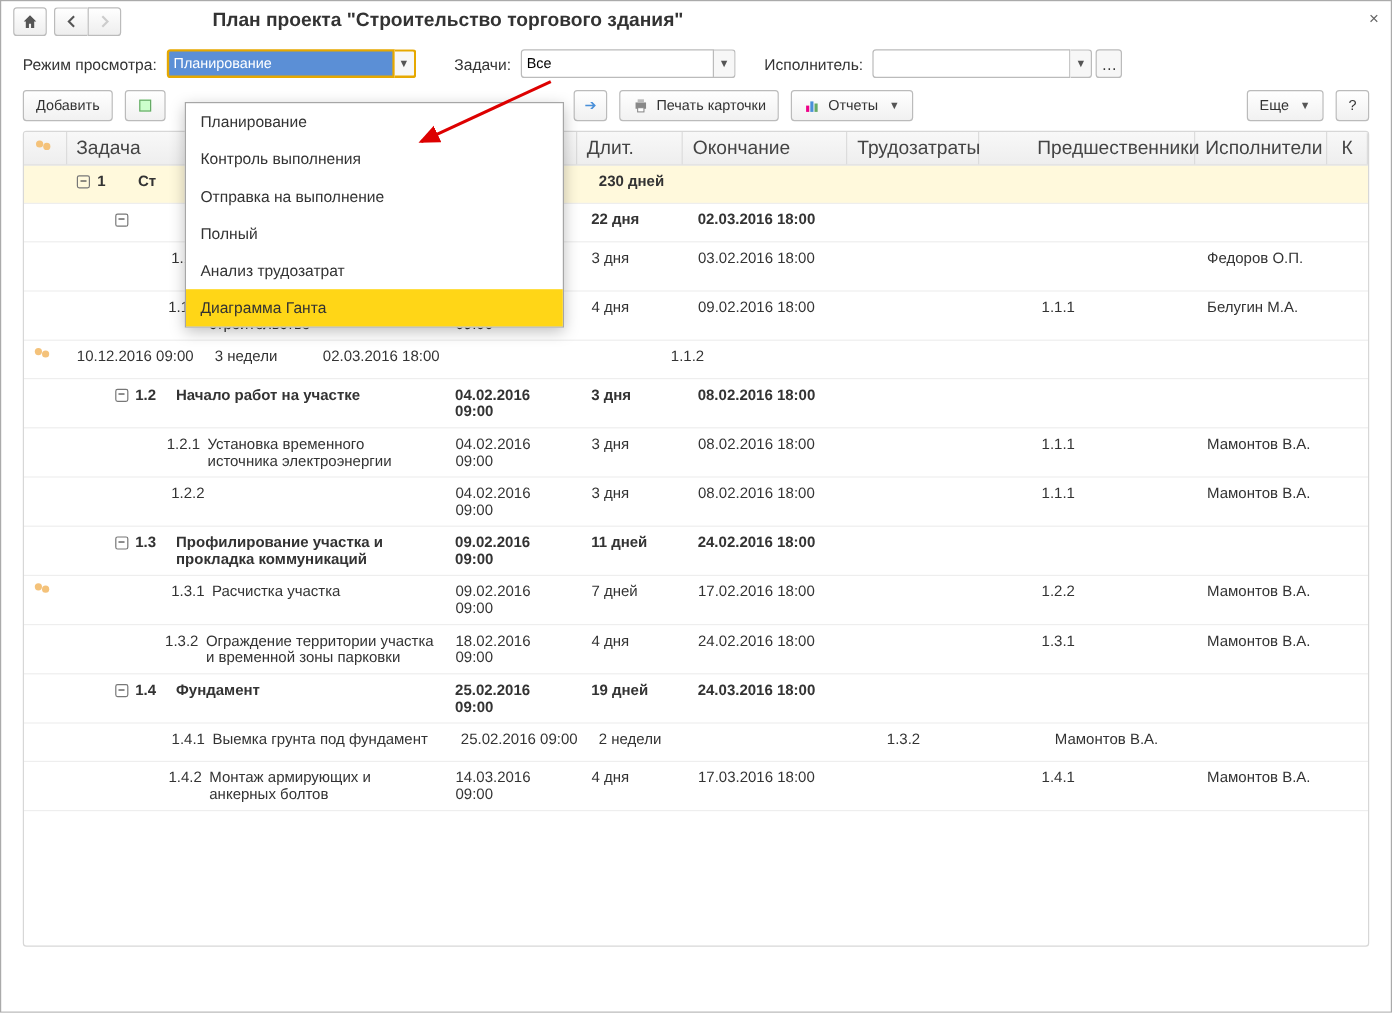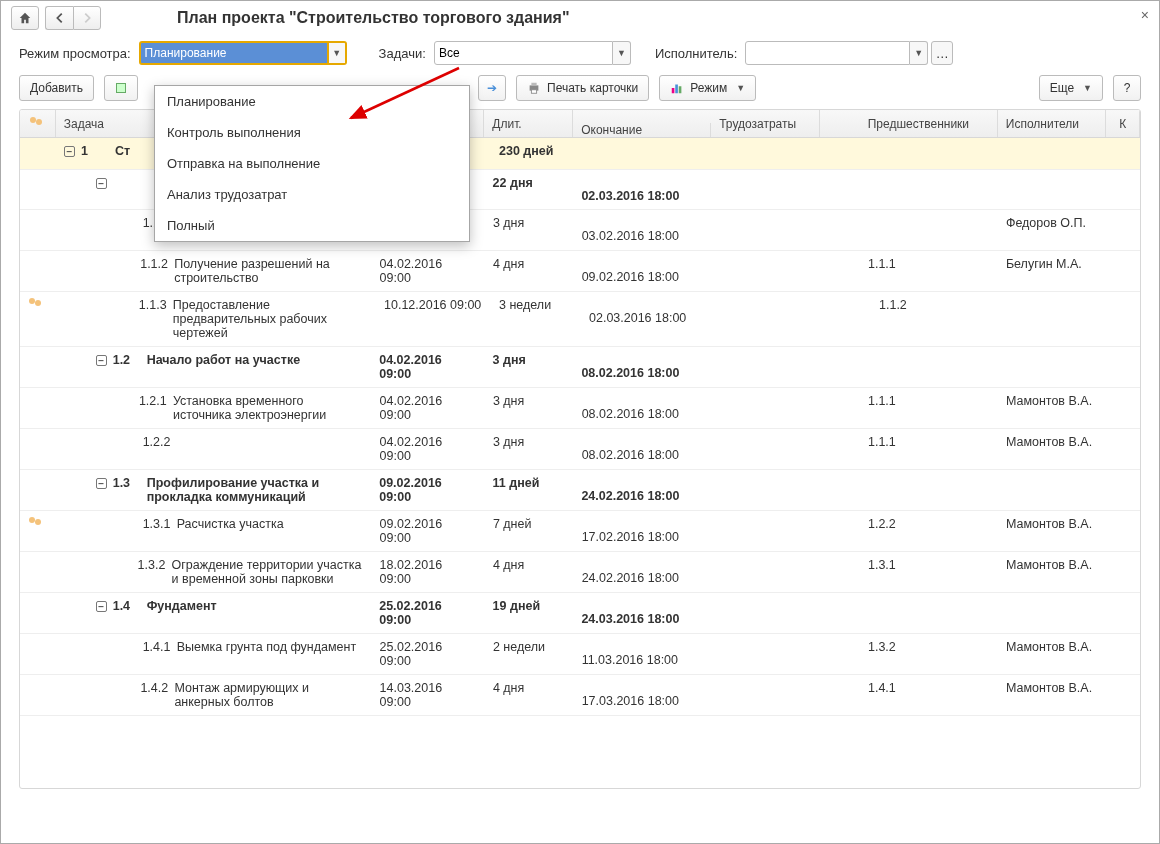--- a/index.html
+++ b/index.html
@@ -23,27 +23,27 @@
 .sel-input { background: #5b8fd6; color: #fff; }
 .ellips-btn { width: 22px; height: 24px; border: 1px solid #bbb; border-radius: 3px; background: #f7f7f7; display:flex; align-items:center; justify-content:center; cursor:pointer; margin-left:-3px;}
 
 .toolbar { display: flex; align-items: center; padding: 4px 18px; gap: 10px; }
 .btn { height: 26px; padding: 0 10px; border: 1px solid #bbb; border-radius: 3px; background: linear-gradient(#fff,#f1f1f1); display: inline-flex; align-items: center; gap: 6px; cursor: pointer; font-size: 12px; }
 .btn.small { width: 28px; padding: 0; justify-content: center; }
 .btn .caret { font-size: 9px; color: #555; margin-left: 3px; }
 .spacer { flex: 1; }
 
 .grid-wrap { position: relative; margin: 4px 18px 10px 18px; border: 1px solid #d7d7d7; border-radius: 3px; height: 680px; overflow: hidden; }
-.grid-header { display: flex; background: linear-gradient(#f8f8f8,#eee); border-bottom: 1px solid #d7d7d7; height: 28px; font-size: 12px; color: #444; }
+.grid-header { display: flex; background: linear-gradient(#f8f8f8,#eee); border-bottom: 1px solid #d7d7d7; height: 28px; font-size: 16px; color: #444; }
 .grid-header > div { border-right: 1px solid #dcdcdc; display:flex; align-items:center; padding: 0 8px; }
 .col-ico { width: 36px; justify-content:center; }
 .col-task { width: 320px; padding-left: 20px; }
 .col-start { width: 115px; }
 .col-dur { width: 90px; }
-.col-end { width: 140px; margin-top: 13px; }
+.col-end { width: 140px; }
 .col-labor { width: 110px; }
 .col-pred { width: 140px; margin-left: 40px; }
 .col-exec { width: 110px; }
 .col-k { width: 34px; justify-content:center; }
 
 .grid-body { overflow-y: scroll; height: 652px; }
 .row { display: flex; border-bottom: 1px solid #eee; min-height: 32px; }
 .row > div { padding: 6px 8px; border-right: 1px solid transparent; font-size: 12.5px; }
 .row .col-task { display:flex; align-items:flex-start; gap:6px; }
 .row.sum { font-weight: bold; }
@@ -96,21 +96,21 @@
 
   <div class="filterbar">
     <span class="lbl">Режим просмотра:</span>
     <div class="combo outlined">
       <input class="sel-input" style="width: 190px;" value="Планирование">
       <div class="dd">▼</div>
     </div>
     <span style="width:20px"></span>
     <span class="lbl">Задачи:</span>
     <div class="combo">
-      <input style="width: 179px;" value="Все">
+      <input style="width: 161px;" value="Все">
       <div class="dd">▼</div>
     </div>
     <span style="width:12px"></span>
     <span class="lbl">Исполнитель:</span>
     <div class="combo">
       <input style="width: 165px;">
       <div class="dd">▼</div>
     </div>
     <div class="ellips-btn">…</div>
   </div>
@@ -133,21 +133,21 @@
           <rect x="5" y="10" width="6" height="4" fill="#fff" stroke="#888"></rect>
         </svg>
       <span>Печать карточки</span>
     </div>
     <div class="btn">
       <svg class="ico" viewBox="0 0 16 16">
           <rect x="2" y="8" width="3" height="6" fill="#e08"></rect>
           <rect x="6" y="4" width="3" height="10" fill="#4a90d9"></rect>
           <rect x="10" y="6" width="3" height="8" fill="#6a6"></rect>
         </svg>
-      <span>Режим</span>
+      <span>Отчеты</span>
         <span class="caret">▼</span>
     </div>
     <div class="spacer"></div>
     <div class="btn">
         <span>Еще</span>
         <span class="caret">▼</span>
       </div>
     <div class="btn" style="width:28px;justify-content:center">?</div>
   </div>
 
@@ -220,25 +220,20 @@
           <div class="col-start">04.02.2016 09:00</div>
           <div class="col-dur">4 дня</div>
           <div class="col-end">09.02.2016 18:00</div>
           <div class="col-labor"></div>
           <div class="col-pred">1.1.1</div>
           <div class="col-exec">Белугин М.А.</div>
           <div class="col-k"></div>
         </div>
         <div class="row">
           <div class="col-ico"><span class="people-ico"></span></div>
-          <div class="col-task indent-2">
-            <span style="width: 11px; display: inline-block;"></span>
-            <span class="num">1.1.3</span>
-            <span class="wrap-txt">Предоставление предварительных рабочих чертежей</span>
-          </div>
           <div class="col-start">10.12.2016 09:00</div>
           <div class="col-dur">3 недели</div>
           <div class="col-end">02.03.2016 18:00</div>
           <div class="col-labor"></div>
           <div class="col-pred">1.1.2</div>
           <div class="col-k"></div>
         </div>
         <div class="row sum">
           <div class="col-ico"></div>
           <div class="col-task indent-1">
@@ -345,21 +340,20 @@
         </div>
         <div class="row">
           <div class="col-ico"></div>
           <div class="col-task indent-2">
             <span style="width: 11px; display: inline-block;"></span>
             <span class="num">1.4.1</span>
             <span class="wrap-txt">Выемка грунта под фундамент</span>
           </div>
           <div class="col-start">25.02.2016 09:00</div>
           <div class="col-dur">2 недели</div>
-          <div class="col-end">11.03.2016 18:00</div>
           <div class="col-labor"></div>
           <div class="col-pred">1.3.2</div>
           <div class="col-exec">Мамонтов В.А.</div>
           <div class="col-k"></div>
         </div>
         <div class="row">
           <div class="col-ico"></div>
           <div class="col-task indent-2">
             <span style="width: 11px; display: inline-block;"></span>
             <span class="num">1.4.2</span>
@@ -373,22 +367,23 @@
           <div class="col-exec">Мамонтов В.А.</div>
           <div class="col-k"></div>
         </div>
       </div>
   </div>
 
   <div class="dropdown" id="dd">
       <div class="dropdown-item">Планирование</div>
       <div class="dropdown-item">Контроль выполнения</div>
       <div class="dropdown-item">Отправка на выполнение</div>
+      <div class="dropdown-item">Полный</div>
       <div class="dropdown-item">Анализ трудозатрат</div>
-      <div class="dropdown-item">Полный</div>
+      <div class="dropdown-item sel">Диаграмма Ганта</div>
     </div>
 
   <svg class="arrow-annot" width="130" height="70">
     <defs>
         <marker id="ah" markerWidth="8" markerHeight="8" refX="6" refY="3" orient="auto">
           <path d="M0,0 L7,3 L0,6 z" fill="#d00"></path>
         </marker>
       </defs>
     <line x1="120" y1="5" x2="12" y2="55" stroke="#d00" stroke-width="2.5" marker-end="url(#ah)"></line>
   </svg>

